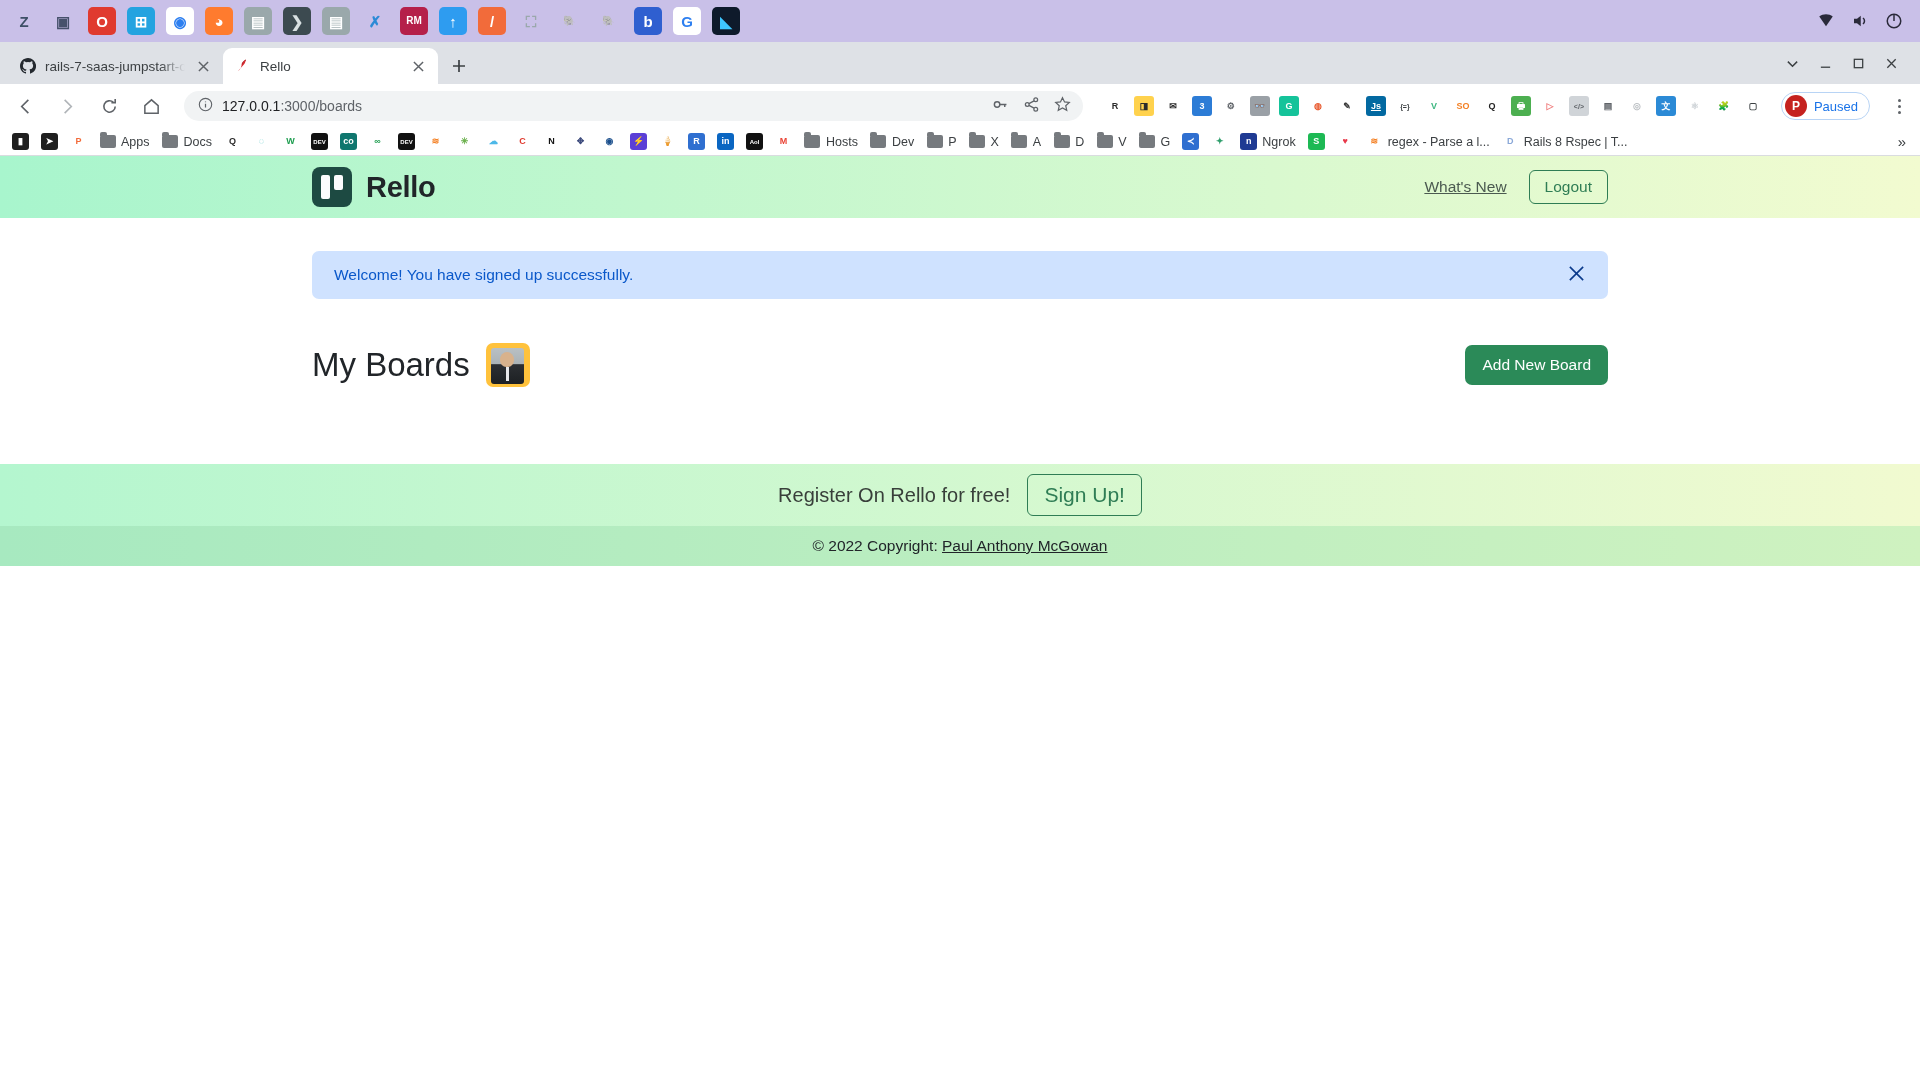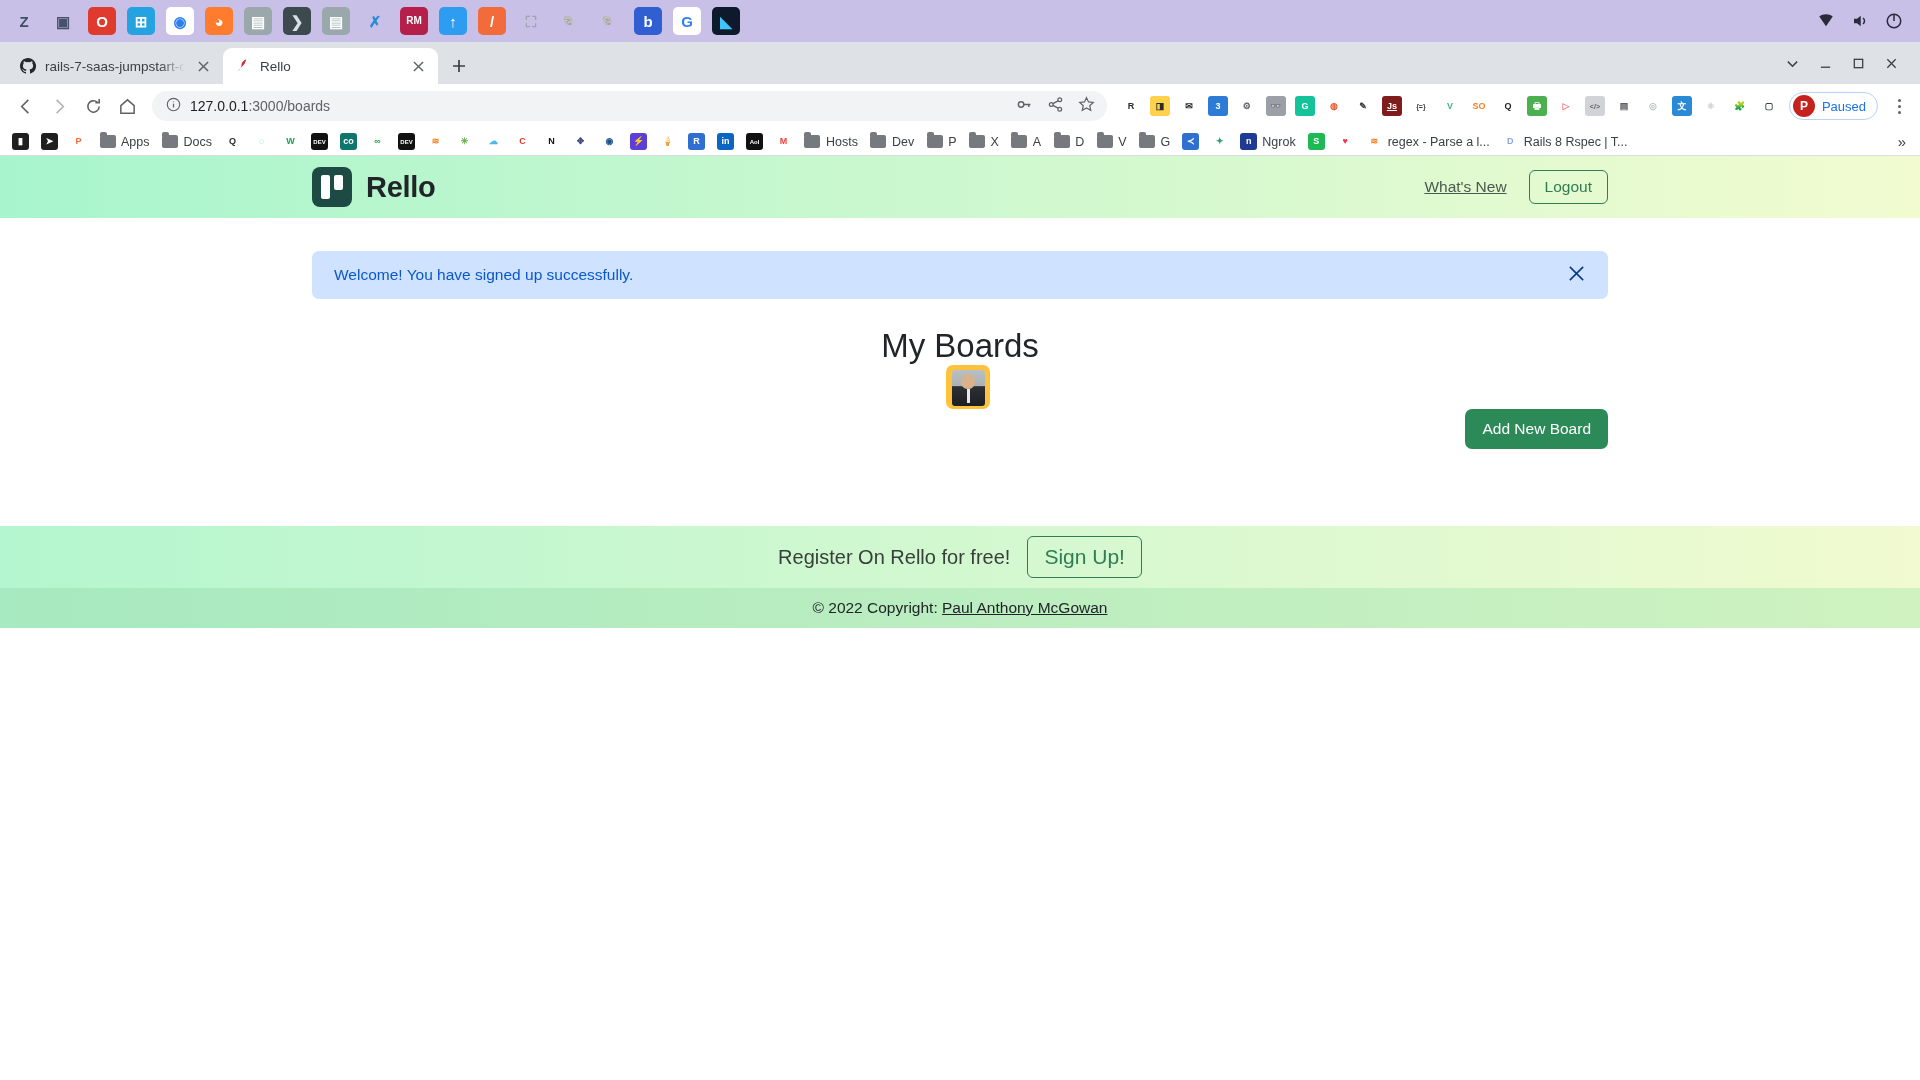--- a/index.html
+++ b/index.html
@@ -57,21 +57,21 @@
     flex: 1; overflow: hidden; white-space: nowrap;
     -webkit-mask-image: linear-gradient(to right, #000 82%, transparent 100%);
     mask-image: linear-gradient(to right, #000 82%, transparent 100%);
   }
   .tab-close { width: 18px; height: 18px; display:flex; align-items:center; justify-content:center; color:#5f6368; }
   .newtab { width: 30px; height: 30px; margin: 0 0 3px 6px; display:flex; align-items:center; justify-content:center; color:#3c4043; font-size:20px; }
   .win-ctrls { margin-left: auto; display: flex; align-items: center; gap: 20px; padding: 0 14px 10px 0; color: #3c4043; }
 
   .toolbar {
     height: 44px; background: #ffffff;
-    display: flex; align-items: center; gap: 4px;
+    display: flex; align-items: center; gap: 12px;
     padding: 0 10px;
   }
   .nav-btn { width: 30px; height: 30px; display:flex; align-items:center; justify-content:center; color:#5f6368; }
   .omnibox {
     flex: 1; height: 30px; background: #f1f3f4; border-radius: 15px;
     display: flex; align-items: center; padding: 0 8px 0 14px; gap: 9px;
     margin: 0 6px; min-width: 0;
   }
   .omni-url { font-size: 14px; color: #202124; white-space: nowrap; }
   .omni-url .dim { color: #5f6368; }
@@ -141,21 +141,21 @@
 
   .content { width: 1296px; margin: 0 auto; }
   .alert {
     margin-top: 33px;
     height: 48px; background: #cfe2ff; border-radius: 7px;
     display: flex; align-items: center; padding: 0 22px;
     color: #0a58ca; font-size: 15.5px;
   }
   .alert-close { margin-left: auto; font-size: 21px; color: #0b3a8c; line-height: 1; }
 
-  .boards-row { display: flex; align-items: center; margin-top: 28px; flex-direction: column; }
+  .boards-row { display: flex; align-items: center; margin-top: 44px; }
   .boards-title { font-size: 33px; color: #212529; font-weight: normal; }
   .avatar {
     width: 44px; height: 44px; border-radius: 7px;
     background: #ffc23c; margin-left: 16px;
     display: flex; align-items: flex-end; justify-content: center;
     overflow: hidden; padding: 3px;
   }
   .avatar-photo {
     width: 33px; height: 36px; border-radius: 3px;
     background: linear-gradient(to bottom, #b9c0c4 0%, #aab2b6 45%, #2c2f33 46%, #1d2023 100%);
@@ -356,21 +356,21 @@
     <div class="ext-strip" id="ext-strip">
         <span class="ext" style="background: rgb(255, 255, 255); color: rgb(43, 43, 43);">R</span>
         <span class="ext" style="background: rgb(255, 210, 77); color: rgb(43, 43, 43);">◨</span>
         <span class="ext" style="background: rgb(255, 255, 255); color: rgb(43, 43, 43);">✉</span>
         <span class="ext" style="background: rgb(44, 124, 214); color: rgb(255, 255, 255);">3</span>
         <span class="ext" style="background: transparent; color: rgb(95, 99, 104);">⚙</span>
         <span class="ext" style="background: rgb(154, 160, 166); color: rgb(255, 255, 255);">👓</span>
         <span class="ext" style="background: rgb(21, 195, 154); color: rgb(255, 255, 255);">G</span>
         <span class="ext" style="background: rgb(255, 255, 255); color: rgb(232, 87, 43);">◍</span>
         <span class="ext" style="background: transparent; color: rgb(59, 59, 59);">✎</span>
-        <span class="ext" style="background: #7f1d1d; color: rgb(255, 255, 255); text-decoration: underline;">Js</span>
+        <span class="ext" style="background: #0369a1; color: rgb(255, 255, 255); text-decoration: underline;">Js</span>
         <span class="ext" style="background: transparent; color: rgb(60, 64, 67); font-size: 7px;">{=}</span>
         <span class="ext" style="background: transparent; color: rgb(65, 184, 131);">V</span>
         <span class="ext" style="background: transparent; color: rgb(244, 128, 36);">SO</span>
         <span class="ext" style="background: transparent; color: rgb(34, 34, 34);">Q</span>
         <span class="ext" style="background: rgb(76, 175, 80); color: rgb(255, 255, 255);">🖶</span>
         <span class="ext" style="background: rgb(255, 255, 255); color: rgb(240, 127, 127);">▷</span>
         <span class="ext" style="background: rgb(208, 212, 216); color: rgb(95, 99, 104); font-size: 7px;">&lt;/&gt;</span>
         <span class="ext" style="background: transparent; color: rgb(95, 99, 104);">▤</span>
         <span class="ext" style="background: transparent; color: rgb(185, 189, 193);">◎</span>
         <span class="ext" style="background: rgb(43, 138, 214); color: rgb(255, 255, 255);">文</span>

